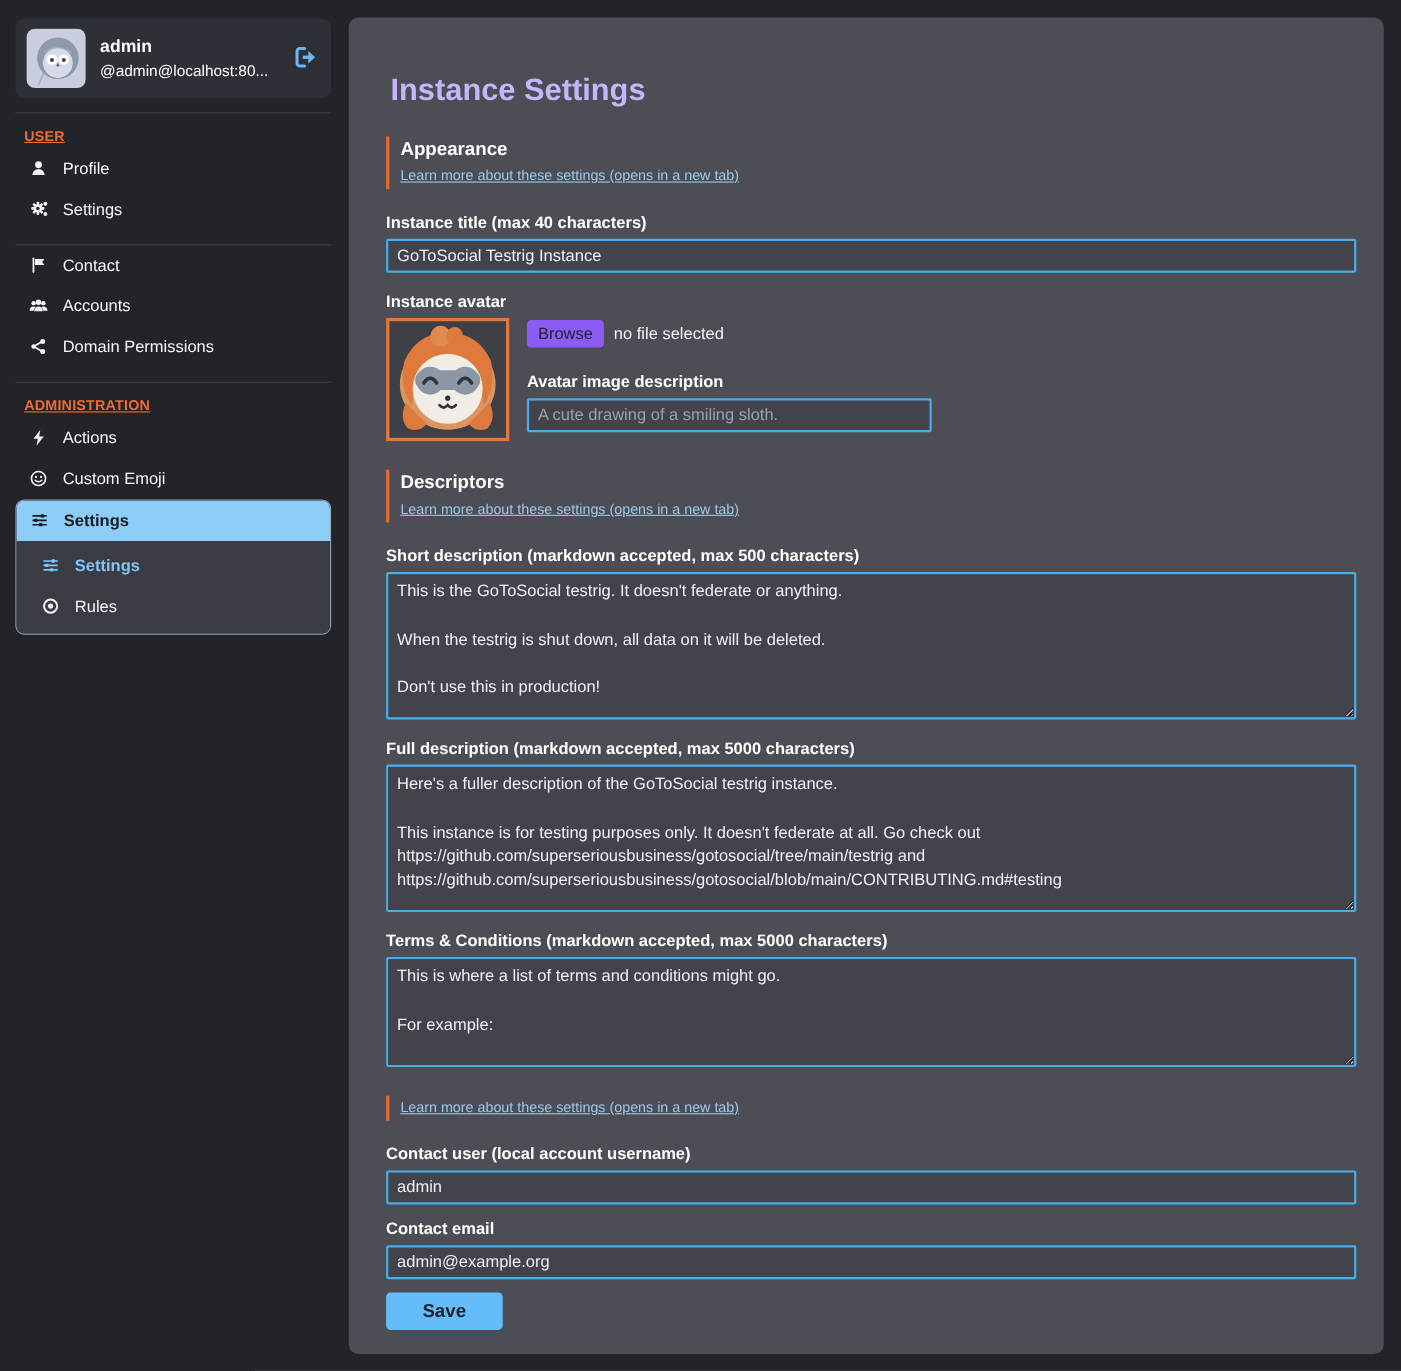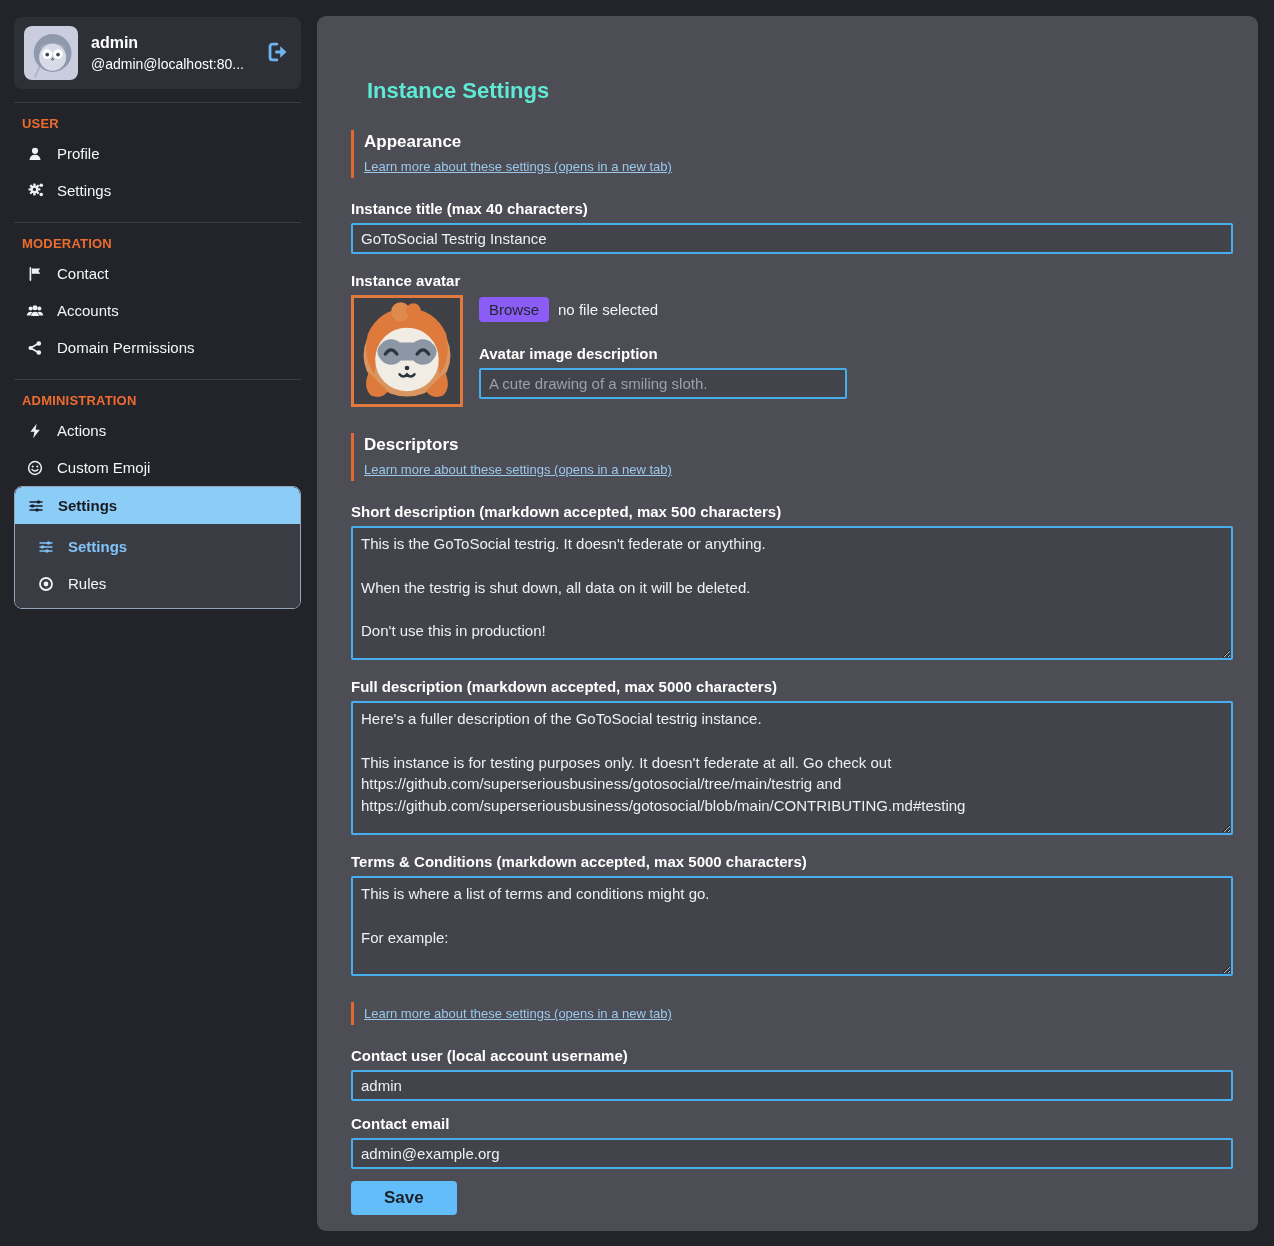--- a/index.html
+++ b/index.html
@@ -16,40 +16,40 @@
     display:flex;align-items:center;gap:13px;
   }
   .user-avatar{width:54px;height:54px;border-radius:8px;overflow:hidden;flex:none;}
   .user-meta{display:flex;flex-direction:column;gap:4px;min-width:0;}
   .user-name{font-weight:bold;font-size:16px;color:#ffffff;}
   .user-handle{font-size:14px;color:#ffffff;white-space:nowrap;}
   .logout-btn{margin-left:auto;background:none;border:none;padding:0;cursor:pointer;
     color:#6fb4f0;display:flex;align-items:center;}
   .divider{border:none;border-top:1px solid #3c3e45;margin:13px 0 0;}
   .nav-cat{color:#ed6c2f;font-weight:bold;font-size:13px;letter-spacing:.2px;
-    padding:13px 8px 4px;}
-  .nav-item{display:flex;align-items:center;gap:13px;padding:10px 12px;
+    padding:13px 8px 4px;text-decoration:underline;}
+  .nav-item{display:flex;gap:13px;padding:10px 12px;
     font-size:15px;color:#f5f6f8;cursor:pointer;border-radius:8px;}
   .nav-item .icon{width:18px;display:flex;justify-content:center;color:#f0f1f4;flex:none;}
   .nav-item.active{background:#8ccdf8;color:#171a20;font-weight:bold;
     border-radius:8px 8px 0 0;}
   .nav-item.active .icon{color:#171a20;}
   .subnav{border:1px solid #97a3ba;border-radius:8px;overflow:hidden;}
   .subnav .nav-item.active-parent{border-radius:7px 7px 0 0;}
   .subnav-items{background:#3a3c44;padding:4px 0 6px;}
   .subnav-items .nav-item{padding-left:22px;border-radius:0;}
   .subnav-items .nav-item.current{color:#83c3f7;font-weight:bold;}
   .subnav-items .nav-item.current .icon{color:#83c3f7;}
   
   .panel{
     position:absolute;left:317px;top:16px;width:941px;height:1215px;
     background:#4c4d55;border-radius:9px;box-sizing:border-box;
     padding:0 25px 26px 34px;
   }
-  .page-title{font-size:22px;font-weight:bold;color:#5eead4;margin:16px;padding-top:46px;}
+  .page-title{font-size:28px;font-weight:bold;color:#c4b5fd;margin:4px;padding-top:46px;}
   .section-head{border-left:3px solid #e2692f;padding:2px 0 3px 10px;margin:26px 0 22px;}
   .section-head h2{font-size:17px;font-weight:bold;color:#ffffff;margin:0 0 5px;}
   .learn-link{font-size:13px;color:#9cc8eb;text-decoration:underline;cursor:pointer;}
   .field{margin-bottom:18px;}
   .field.ta{}
   .field-label{display:block;font-weight:bold;font-size:15px;color:#ffffff;margin-bottom:6px;}
   .text-input,.text-area{
     display:block;width:100%;box-sizing:border-box;
     background:#43444b;border:2px solid #47aeee;border-radius:2px;
     color:#eef0f5;font-size:15px;font-family:inherit;padding:5px 8px;
@@ -139,21 +139,20 @@
         </g>
         <circle cx="7" cy="7" r="1.5" fill="#232429"></circle>
         <circle cx="13.4" cy="3" r="1.7"></circle>
         <circle cx="13.4" cy="11.8" r="1.7"></circle>
       </svg>
     </span>
     <span>Settings</span>
   </div>
 
   <hr class="divider">
-  <div class="nav-cat">MODERATION</div>
 
   <div class="nav-item">
     <span class="icon">
       <svg width="16" height="16" viewBox="0 0 16 16" fill="currentColor">
         <rect x="2.6" y="1" width="1.6" height="14" rx=".8"></rect>
         <path d="M4.8 2.4h8.6l-2.1 2.7 2.1 2.7H4.8z"></path>
       </svg>
     </span>
     <span>Contact</span>
   </div>

